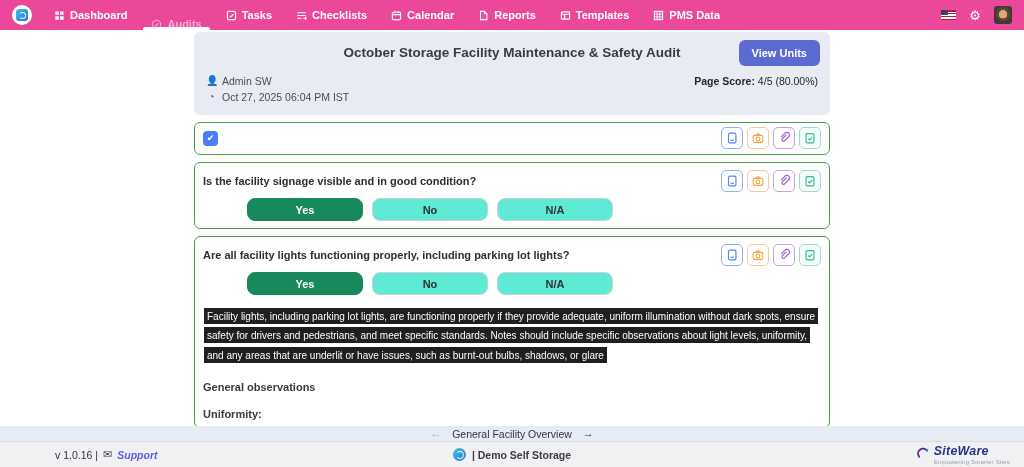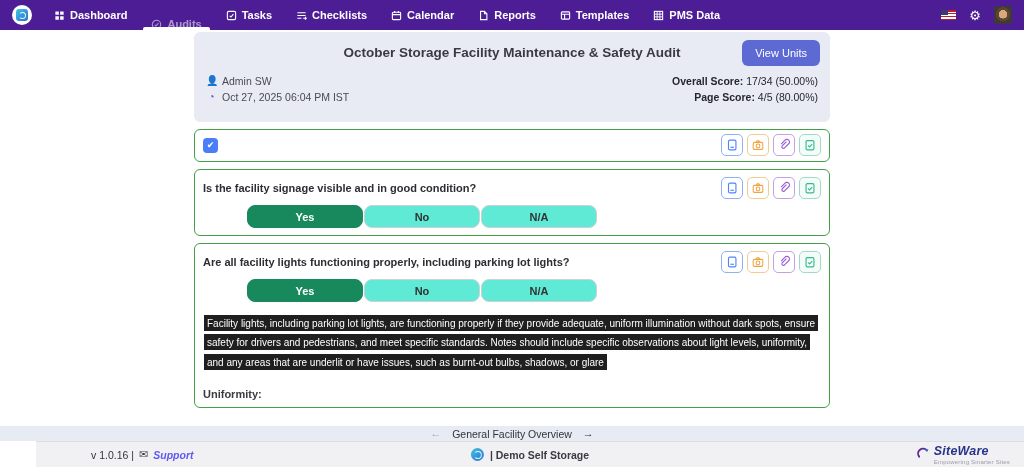--- a/index.html
+++ b/index.html
@@ -1,80 +1,80 @@
 <!DOCTYPE html>
 <html><head>
 <meta charset="utf-8">
 <style>
   * { box-sizing: border-box; margin: 0; padding: 0; }
   html,body { width:1024px; height:467px; overflow:hidden; }
   body { font-family:"Liberation Sans", sans-serif; background:#fff; position:relative; }
 
   
-  .navbar { height:30px; background:#4c1d95; display:flex; align-items:center; padding:0 12px; color:#fff; }
+  .navbar { height:30px; background:#ec4899; display:flex; align-items:center; padding:0 12px; color:#fff; }
   .brand-logo { width:20px; height:20px; border-radius:50%; background:#fff; display:flex; align-items:center; justify-content:center; flex:0 0 auto; cursor:pointer; }
   .brand-logo .inner { width:12px; height:12px; border-radius:3px; background:linear-gradient(135deg,#3ec6e0 0%,#2b6fd4 100%); position:relative; }
   .brand-logo .inner::after { content:""; position:absolute; inset:2.5px; border:1.5px solid rgba(255,255,255,.9); border-radius:50%; border-left-color:transparent; }
   .nav-items { display:flex; align-items:stretch; gap:24px; margin-left:22px; height:30px; }
   .nav-item { display:flex; align-items:center; gap:5px; font-size:11px; font-weight:bold; cursor:pointer; position:relative; white-space:nowrap; }
   .nav-item svg { display:block; }
   .nav-item.active { color:rgba(255,255,255,.55);align-items:flex-end; }
   .nav-item.active svg { opacity:.55; }
   .nav-item.active::after { content:""; position:absolute; left:-8px; right:-8px; bottom:0; height:3px; background:#fff; border-radius:2px 2px 0 0; }
   .nav-right { margin-left:auto; display:flex; align-items:center; gap:13px; }
   .flag { width:15px; height:10px; position:relative; background:repeating-linear-gradient(#B22234 0 1.5px,#fff 1.5px 3px); border-radius:1px; cursor:pointer; }
   .flag::after { content:""; position:absolute; left:0; top:0; width:7px; height:5px; background:#3C3B6E; }
   .gear-btn { font-size:13px; color:#fff; cursor:pointer; line-height:1; }
   .avatar { width:18px; height:18px; border-radius:3px; cursor:pointer;
     background: radial-gradient(circle at 50% 46%, #d9a97e 0 31%, #5d4631 33% 52%, #3f3a36 54%), #6e7277; }
 
   
   .main { position:absolute; top:30px; left:0; right:0; bottom:41px; overflow:hidden; background:#fff; }
   .container { width:636px; margin:2px auto 0; }
 
-  .header-card { background:#E9EBF4; border-radius:6px; position:relative; padding:8px 12px 17px; }
+  .header-card { background:#E9EBF4; border-radius:6px; position:relative; padding:8px 12px 10px; }
   .header-title { text-align:center; font-size:13.5px; font-weight:600; color:#3a3a44; margin-top:5px; }
-  .view-units-btn { position:absolute; right:10px; top:8px; background:#5D6AD4; color:#fff; font-size:11px; font-weight:400; border:none; border-radius:6px; padding:7px 13px; cursor:pointer; font-family:inherit; }
+  .view-units-btn { position:absolute; right:10px; top:8px; background:#5D6AD4; color:#fff; font-size:11px; font-weight:700; border:none; border-radius:6px; padding:7px 13px; cursor:pointer; font-family:inherit; }
   .header-meta { display:flex; justify-content:space-between; margin-top:13px; }
   .meta-left { font-size:10.5px; color:#4a4a55; line-height:16px; }
   .meta-line { display:flex; align-items:center; gap:5px; }
   .meta-icon { color:#7B3FC4; font-size:10px; width:11px; text-align:center; }
   .meta-right { text-align:right; font-size:10.5px; color:#26262e; line-height:16px; }
   .meta-right b { font-weight:bold; }
 
   .qcard { border:1.5px solid #43A047; border-radius:6px; background:#fff; margin-top:7px; padding:3px 8px 4px; }
   .qcard.pad { padding:6px 8px 7px; }
   .qrow { display:flex; align-items:center; min-height:24px; }
   .checkbox { width:15px; height:15px; border-radius:4px; background:#4A7DF7; color:#fff; display:flex; align-items:center; justify-content:center; font-size:9px; margin-right:8px; flex:0 0 auto; cursor:pointer; }
   .qtext { font-size:11px; font-weight:600; color:#2d2d33; }
   .actions { margin-left:auto; display:flex; gap:4px; }
   .action-btn { width:22px; height:22px; border-radius:5px; border:1px solid; background:#fff; display:flex; align-items:center; justify-content:center; cursor:pointer; padding:0; }
   .action-btn svg { display:block; }
   .ab-notes  { border-color:#8FB0F6; color:#4C86F9; }
   .ab-camera { border-color:#F4CB8E; color:#F0A43E; }
   .ab-attach { border-color:#C5A0E5; color:#9B5FD6; }
   .ab-task   { border-color:#9FDCC6; color:#35BA8C; background:#f4fcf9; }
 
-  .options { display:flex; gap:1px; margin-top:5px;padding-left:44px; }
+  .options { display:flex; gap:9px; margin-top:5px;padding-left:44px; }
   .option { width:116px; height:23px; border:1px solid #cfcfd6; border-radius:8px; background:#5eead4; font-size:11px; font-weight:600; color:#333; display:flex; align-items:center; justify-content:center; cursor:pointer; font-family:inherit; }
   .option.selected { background:#17895C; border-color:#17895C; color:#fff; }
 
   .highlight-para { margin:11px 1px 16px; font-size:10px; line-height:1.95; max-width:628px; }
   .highlight-para span { background:#1f1f1f; color:#fff; padding:2.5px 3px; -webkit-box-decoration-break:clone; box-decoration-break:clone; }
   .note-h { font-size:11px; font-weight:bold; color:#3a3a42; margin-top:15px; }
 
   
   .pagination { position:absolute; bottom:26px; left:0; right:0; height:15px; background:#E7EBF4; display:flex; align-items:center; justify-content:center; gap:11px; font-size:10.5px; color:#33333b; }
   .page-arrow { cursor:pointer; font-size:11px; line-height:1; }
   .page-arrow.prev { color:#a7aab8; }
   .page-arrow.next { color:#2e2e36; }
   .page-label { color:#33333b; }
 
   
-  .footer { position:absolute; bottom:0; left:0; right:0; height:26px; background:#F1F1F4; border-top:1px solid #DCDCE3; display:flex; align-items:center; font-size:10.5px; color:#33333b; padding:0 14px 0 55px;margin-left:36px; }
+  .footer { position:absolute; bottom:0; left:0; right:0; height:26px; background:#F1F1F4; border-top:1px solid #DCDCE3; display:flex; align-items:center; font-size:10.5px; color:#33333b; padding:0 14px 0 55px; }
   .footer-left { display:flex; align-items:center; gap:5px; }
   .mail-icon { font-size:11px; color:#3a3a42; }
   .support-link { color:#5F5AF0; font-weight:600; cursor:pointer;font-style:italic; }
   .footer-center { position:absolute; left:50%; transform:translateX(-50%); display:flex; align-items:center; gap:6px; color:#3a3a42; font-weight:600; }
   .center-logo { width:13px; height:13px; border-radius:50%; background:linear-gradient(135deg,#3ec6e0 0%,#2b6fd4 100%); position:relative; }
   .center-logo::after { content:""; position:absolute; inset:2.5px; border:1.5px solid rgba(255,255,255,.9); border-radius:50%; border-left-color:transparent; }
   .footer-right { margin-left:auto; display:flex; align-items:center; gap:4px; }
   .siteware-text { display:flex; flex-direction:column; align-items:flex-start; line-height:1;text-align:right; }
   .siteware-name { font-size:12.5px; font-weight:bold; font-style:italic; color:#27348B; letter-spacing:.2px; }
   .siteware-tagline { font-size:6px; color:#9a9aa6; margin-top:1.5px; letter-spacing:.2px; }
@@ -177,21 +177,20 @@
           <div class="meta-line">
             <span class="meta-icon">👤</span>
             <span>Admin SW</span>
           </div>
           <div class="meta-line">
             <span class="meta-icon">◔</span>
             <span>Oct 27, 2025 06:04 PM IST</span>
           </div>
         </div>
         <div class="meta-right">
-          <div><b>Overall Score:</b><span> 17/34 (50.00%)</span></div>
           <div><b>Page Score:</b><span> 4/5 (80.00%)</span></div>
         </div>
       </div>
     </div>
 
     <div class="qcard">
       <div class="qrow">
         <div class="checkbox">
             <span>✔</span>
           </div>
@@ -290,20 +289,21 @@
               </svg>
             </button>
         </div>
       </div>
       <div class="options">
         <button class="option selected">Yes</button>
         <button class="option">No</button>
         <button class="option">N/A</button>
       </div>
       <p class="highlight-para"><span>Facility lights, including parking lot lights, are functioning properly if they provide adequate, uniform illumination without dark spots, ensure safety for drivers and pedestrians, and meet specific standards. Notes should include specific observations about light levels, uniformity, and any areas that are underlit or have issues, such as burnt-out bulbs, shadows, or glare</span></p>
+      <div class="note-h">General observations</div>
       <div class="note-h">Uniformity:</div>
 
     </div>
 
   </div>
 </div>
 
 <div class="pagination">
   <span class="page-arrow prev">←</span>
   <span class="page-label">General Facility Overview</span>

